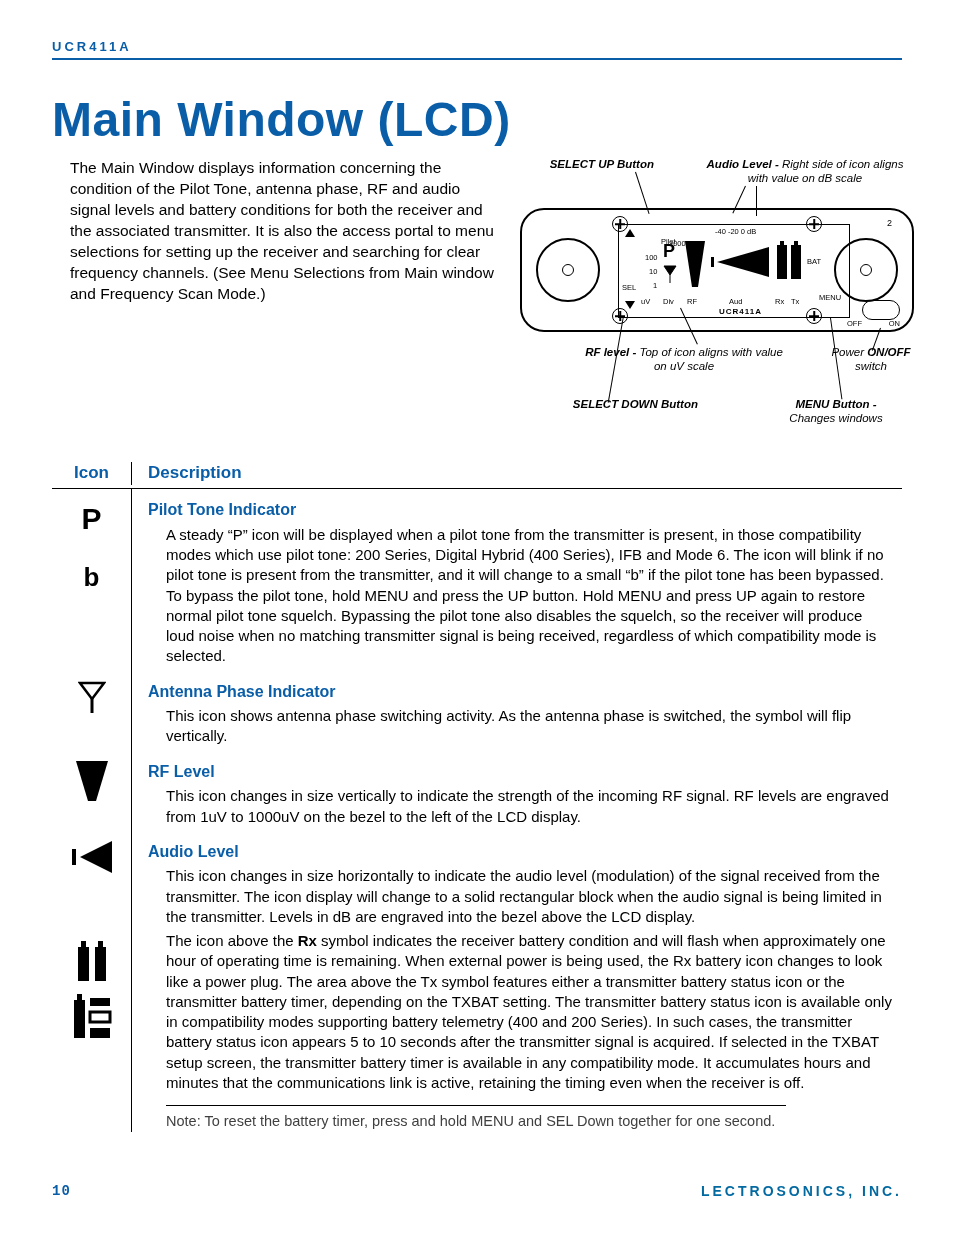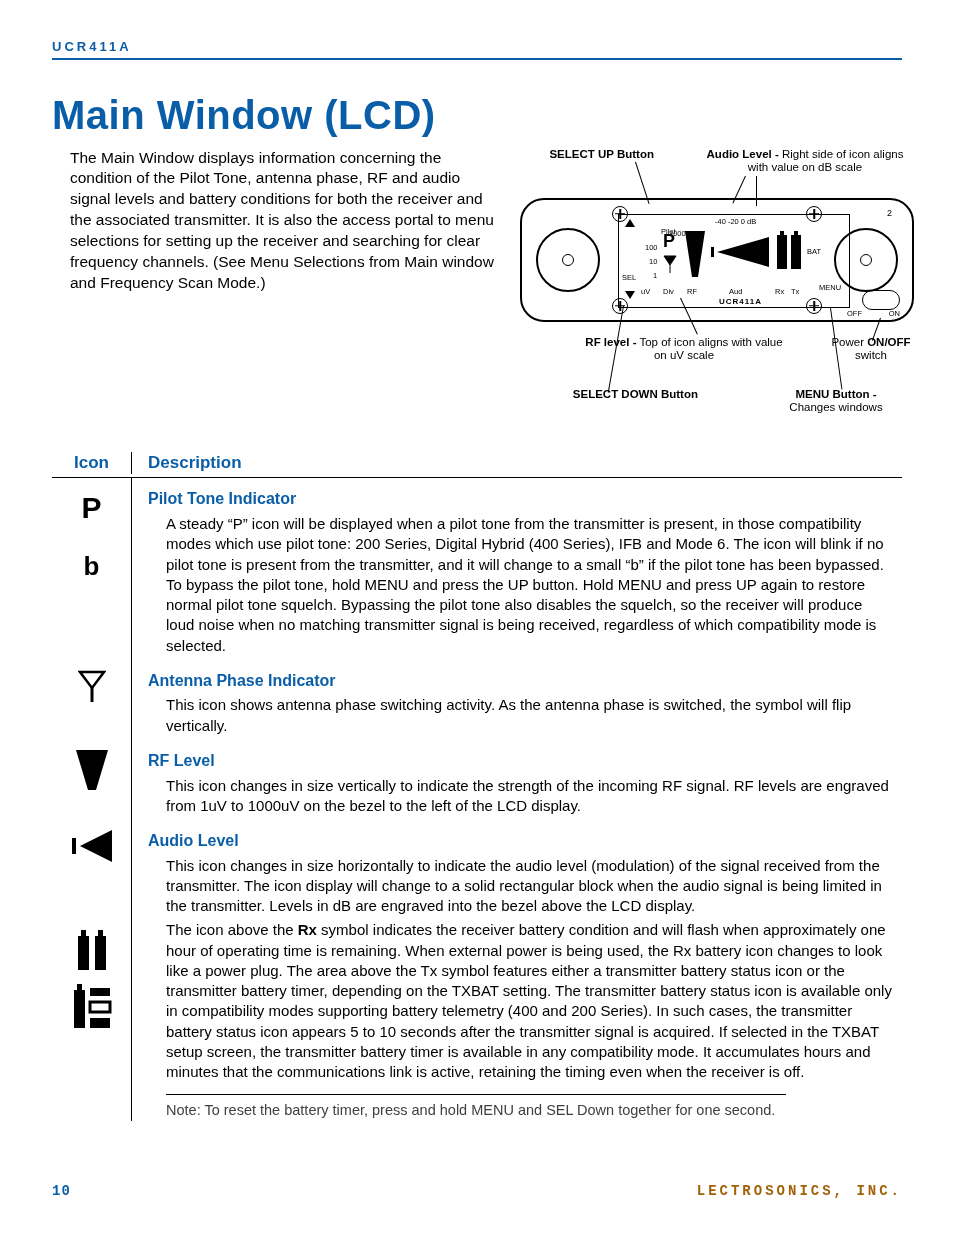--- a/index.html
+++ b/index.html
@@ -26,21 +26,21 @@
     font-weight: 900;
     letter-spacing: 3px;
     font-size: 13px;
     color: #0a5ea8;
     border-bottom: 2px solid #0a5ea8;
     padding-bottom: 2px;
   }
   h1.title {
     font-family: "Arial Black", Arial, sans-serif;
     font-weight: 900;
-    font-size: 40px;
+    font-size: 48px;
     color: #0a5ea8;
     margin: 28px 0 6px 0;
     letter-spacing: 0.5px;
   }
   .top-row {
     display: flex;
     align-items: flex-start;
     gap: 20px;
   }
   .intro {
@@ -48,21 +48,21 @@
     padding-left: 18px;
     font-size: 15.5px;
   }
   .figure {
     flex: 1;
     position: relative;
     height: 280px;
     font-size: 11.5px;
     line-height: 1.2;
   }
-  .figure .lbl { position: absolute; text-align: center; }
+  .figure .lbl { position: absolute; text-align: center; font-style: italic; }
   .figure .lbl b { font-weight: 700; }
 
   
   .device {
     position: absolute;
     left: 0; top: 50px;
     width: 390px; height: 120px;
     border: 2px solid #000;
     border-radius: 24px;
   }
@@ -151,22 +151,22 @@
   .footer {
     position:absolute;
     left:52px; right:52px; bottom:34px;
     display:flex;
     justify-content:space-between;
     align-items:flex-end;
     font-size: 14px;
   }
   .footer .pg { color:#0a5ea8; font-family:"Courier New", monospace; font-weight:bold; letter-spacing:1px;}
   .footer .brand {
-    color:#a16207;
-    font-family:Liberation Mono, monospace;
+    color:#0369a1;
+    font-family:Liberation Sans, sans-serif;
     font-weight:900;
     letter-spacing:3px;
     font-size:14px;
     padding-left:12px;
   }
 
   
   .glyph { display:inline-block; }
   .p-glyph { font-family: Arial; font-size:30px; font-weight:700; }
   .b-glyph { font-family: Arial; font-size:30px; font-weight:700; }

